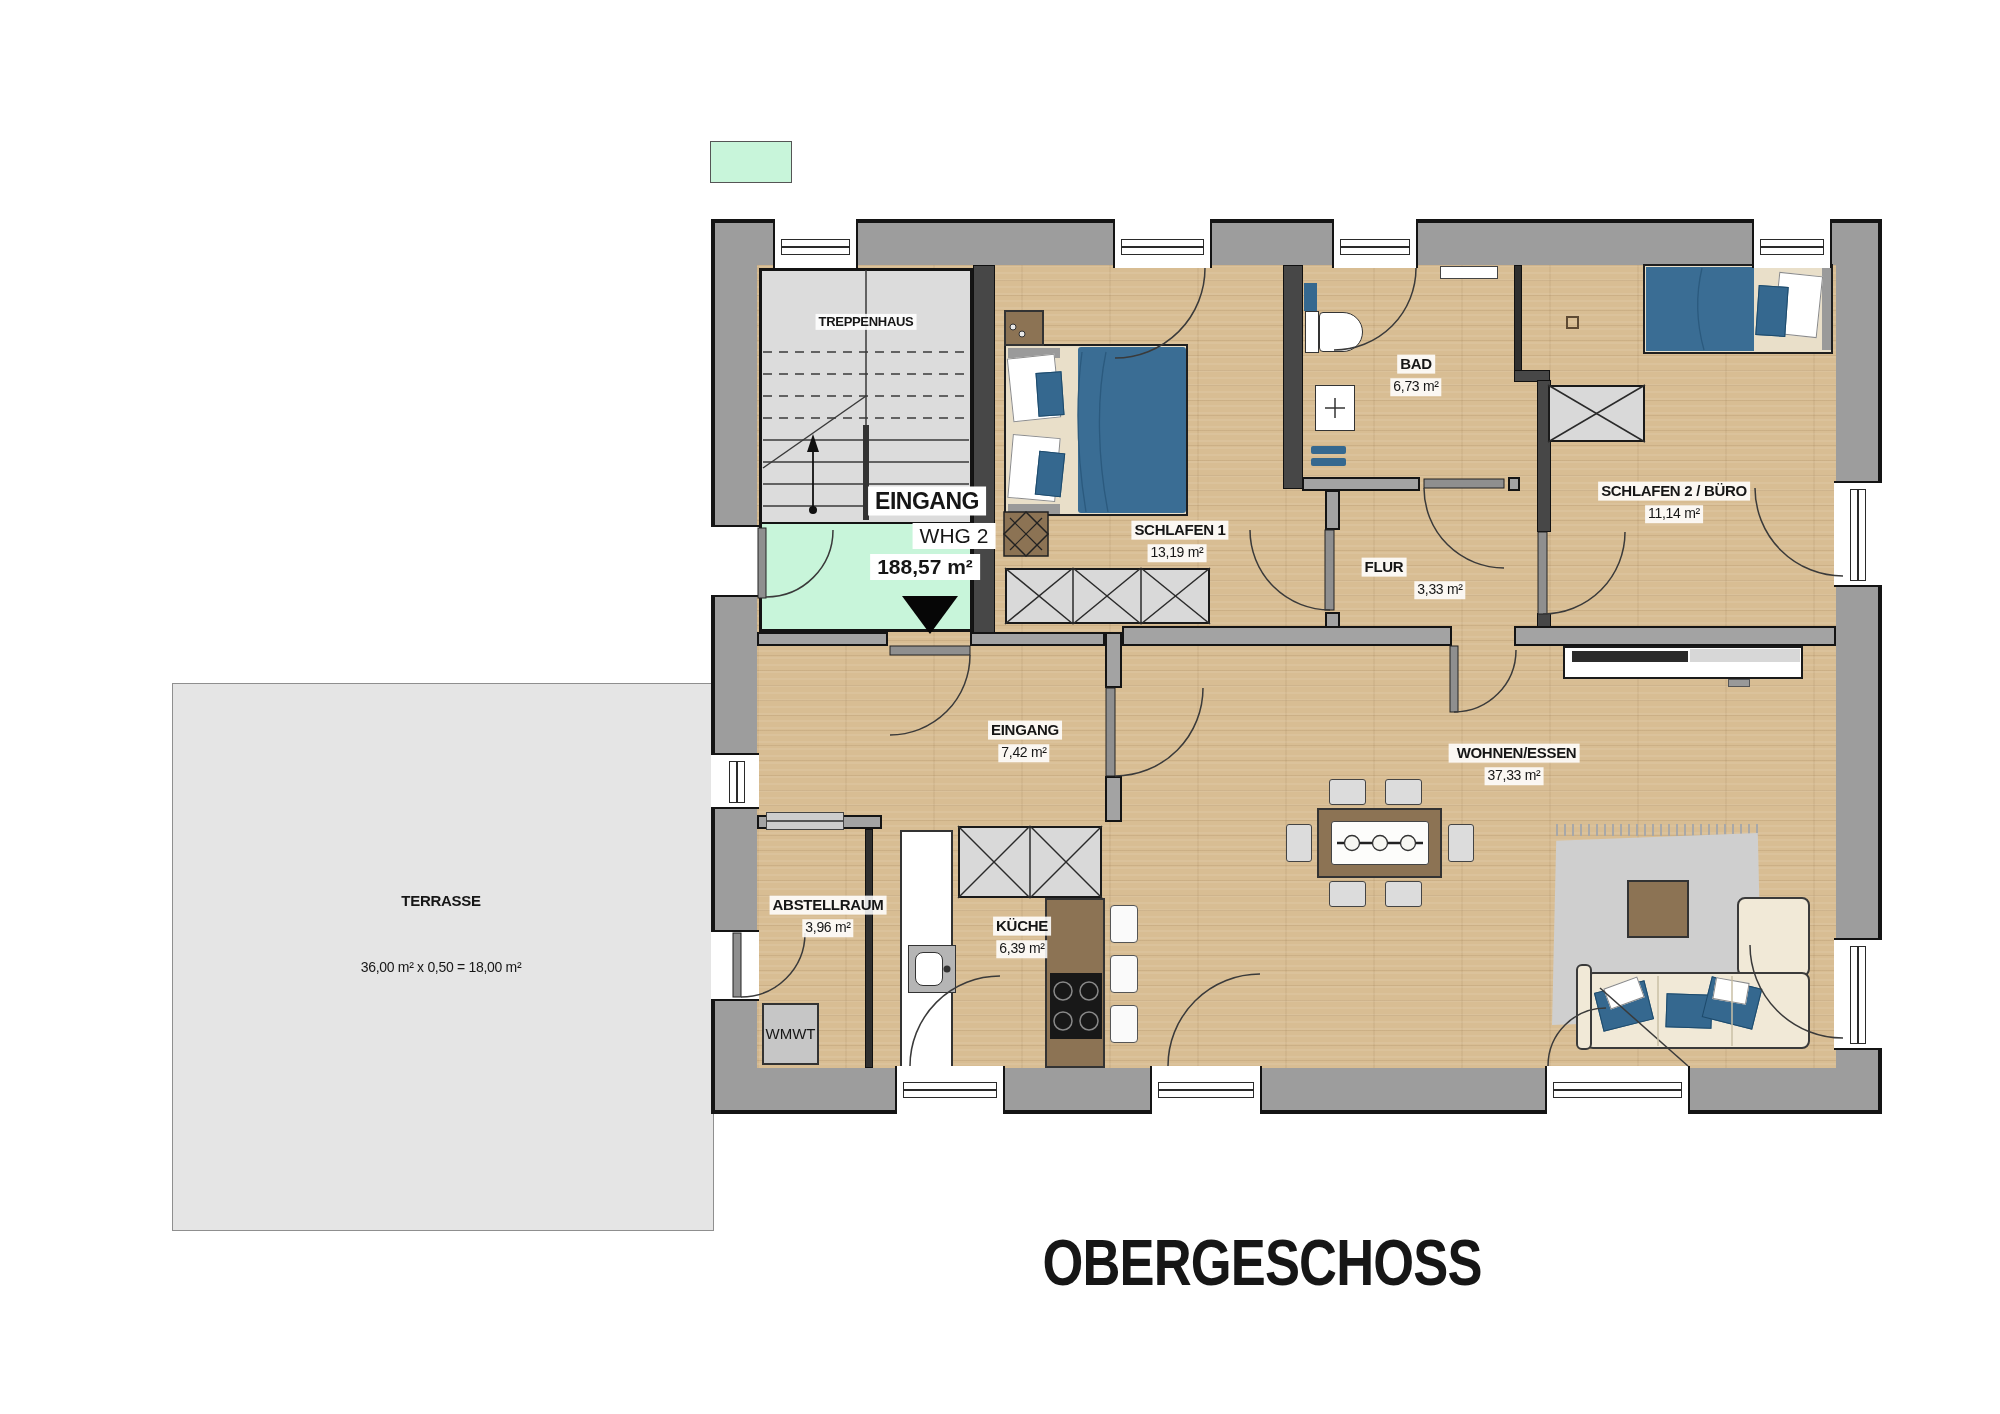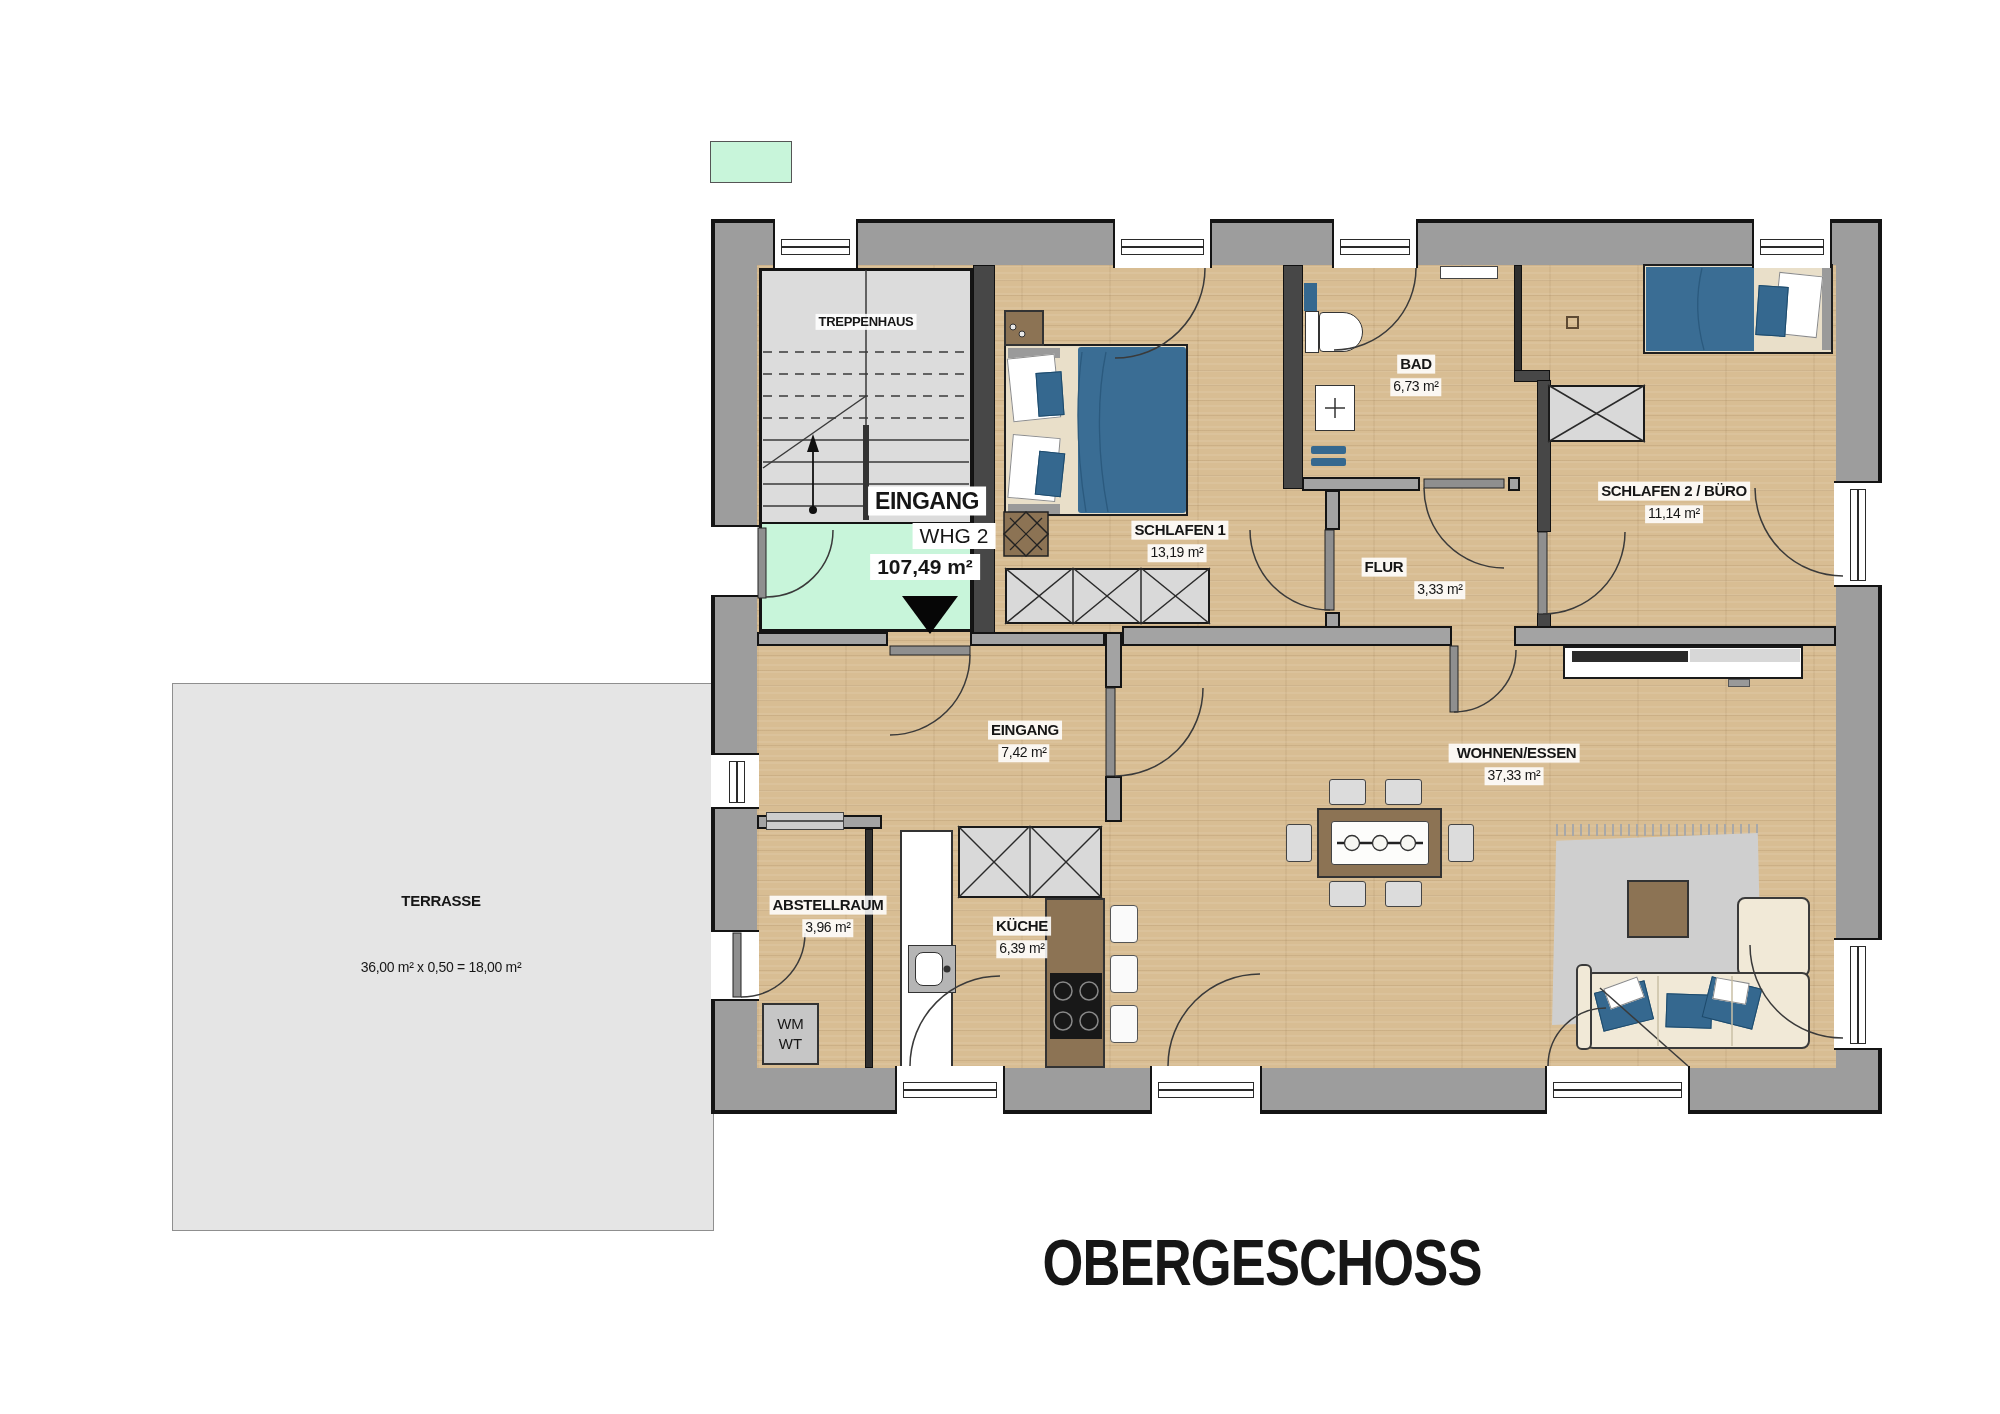--- a/index.html
+++ b/index.html
@@ -43,21 +43,21 @@
   .biglbl{position:absolute;transform:translate(-50%,-50%);white-space:nowrap;
           background:#fff;padding:1px 7px;}
   .legend-text{position:absolute;transform:translateY(-50%);font-size:21px;white-space:nowrap;}
   .title{position:absolute;transform:translateX(-50%) scaleX(.82);transform-origin:center top;
          font-size:64px;font-weight:bold;letter-spacing:-1px;white-space:nowrap;}
   svg.overlay{position:absolute;left:0;top:0;pointer-events:none;}
   .tri{position:absolute;width:0;height:0;border-left:28px solid transparent;
        border-right:28px solid transparent;border-top:38px solid #060606;}
   .slide{background:#cdcdcd;border:1.5px solid #444;
          background-image:linear-gradient(to bottom,rgba(0,0,0,0) 45%,#555 45%,#555 55%,rgba(0,0,0,0) 55%);}
-  .wmwt{background:#c6c6c6;border:2px solid #333;display:flex;flex-direction:column;
+  .wmwt{background:#c6c6c6;border:2px solid #333;display:flex;flex-direction:row;
         align-items:center;justify-content:center;font-size:15px;line-height:1.35;}
 </style>
 </head>
 <body>
 
 <div class="canvas">
 
   <div class="abs" style="left:710px;top:141px;width:82px;height:42px;background:#c8f5da;border:1.5px solid #555;"></div>
 
   <div class="abs terrace" style="left:172px;top:683px;width:542px;height:548px;"></div>
@@ -291,21 +291,21 @@
       <line x1="1732" y1="976" x2="1732" y2="1046"></line>
     </g>
   </svg>
 
   <div class="tri" style="left:902px;top:596px;"></div>
 
   <div class="lbl" style="left:866px;top:322px;font-size:13px;">TREPPENHAUS</div>
 
   <div class="biglbl" style="left:927px;top:501px;font-size:23px;font-weight:bold;letter-spacing:-.5px;">EINGANG</div>
   <div class="biglbl" style="left:954px;top:536px;font-size:21px;">WHG 2</div>
-  <div class="biglbl" style="left:925px;top:567px;font-size:21px;font-weight:bold;">107,49 m²</div>
+  <div class="biglbl" style="left:925px;top:567px;font-size:21px;font-weight:bold;">188,57 m²</div>
 
   <div class="lbl" style="left:1180px;top:530px;">SCHLAFEN 1</div>
   <div class="lbl area" style="left:1177px;top:553px;">13,19 m²</div>
 
   <div class="lbl" style="left:1416px;top:364px;">BAD</div>
   <div class="lbl area" style="left:1416px;top:387px;">6,73 m²</div>
 
   <div class="lbl" style="left:1674px;top:491px;">SCHLAFEN 2 / BÜRO</div>
   <div class="lbl area" style="left:1674px;top:514px;">11,14 m²</div>
 

